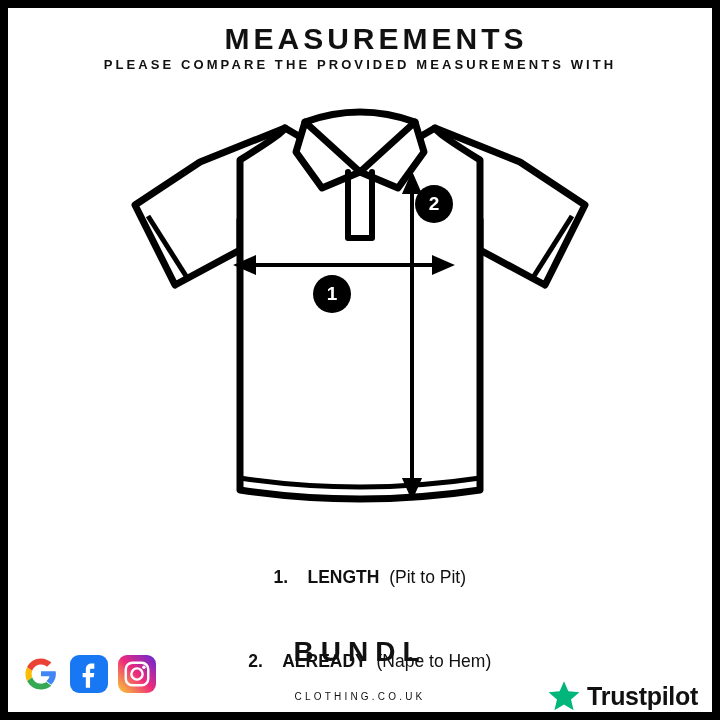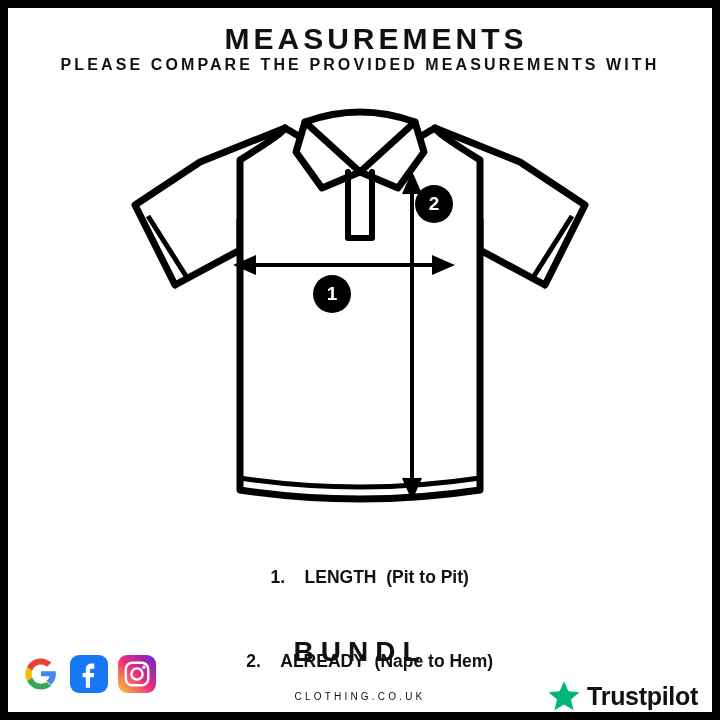--- a/index.html
+++ b/index.html
@@ -30,21 +30,21 @@
     font-size: 30px;
     font-weight: bold;
     letter-spacing: 4px;
     color: #111111;
   }
   .subtitle {
     position: absolute;
     left: 50px; top: 55px;
     width: 620px;
     text-align: center;
-    font-size: 16px;
+    font-size: 13px;
     font-weight: bold;
     letter-spacing: 3.1px;
     line-height: 20px;
     color: #111111;
   }
   .shirt-area {
     position: absolute;
     left: 100px; top: 100px;
     width: 520px; height: 420px;
   }
@@ -61,21 +61,21 @@
     line-height: 28px;
     display: block;
     white-space: pre;
   }
   .legend-num {
     display: inline-block;
     width: 34px;
     text-align: left;
   }
   .legend-label { }
-  .legend-paren { font-weight: bold; text-align: center; }
+  .legend-paren { font-weight: normal; text-align: center; }
 
   .brand {
     position: absolute;
     left: 255px; top: 632px;
     width: 210px;
     text-align: center;
   }
   .brand-name {
     font-size: 28px;
     font-weight: bold;

